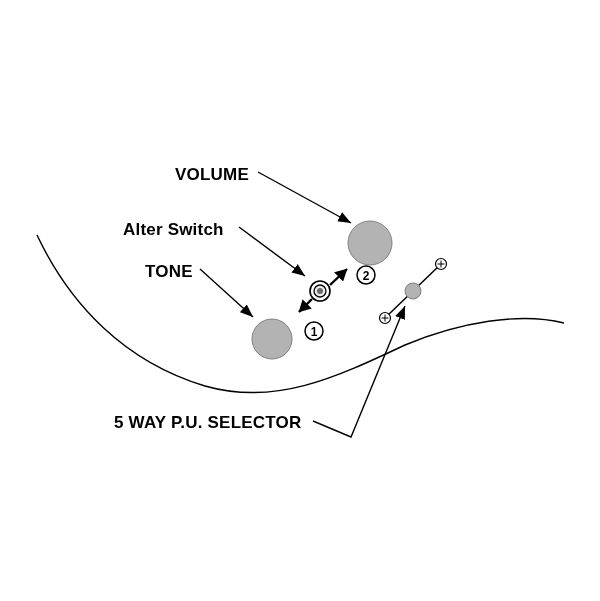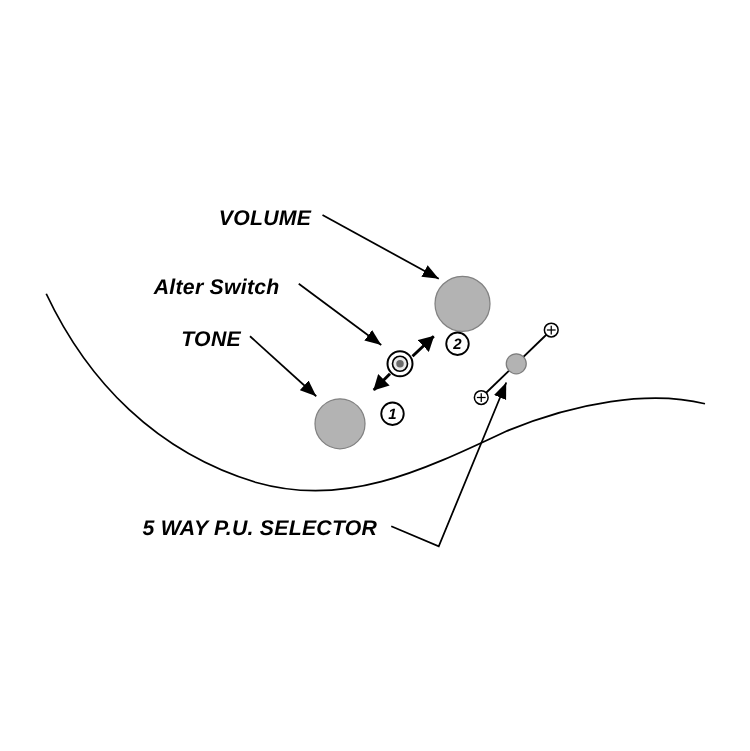--- a/index.html
+++ b/index.html
@@ -6,21 +6,20 @@
     margin: 0;
     padding: 0;
     background: #ffffff;
   }
   .canvas {
     position: relative;
     width: 600px;
     height: 601px;
     background: #ffffff;
     overflow: hidden;
-    font-style: italic;
   }
   svg { display: block; }
 
   .outline      { fill: none; stroke: #000; stroke-width: 1.4; }
   .leader       { stroke: #000; stroke-width: 1.4; fill: none; }
   .lbl          { font-family: "Liberation Sans", sans-serif; font-weight: bold;
                   font-size: 17px; fill: #000; letter-spacing: 0.2px; }
   .knob         { stroke: #828282; stroke-width: 1; }
   .ring-outer   { fill: #ffffff; stroke: #000; stroke-width: 1.6; }
   .ring-mid     { fill: #e9e9e9; stroke: #000; stroke-width: 1.3; }

